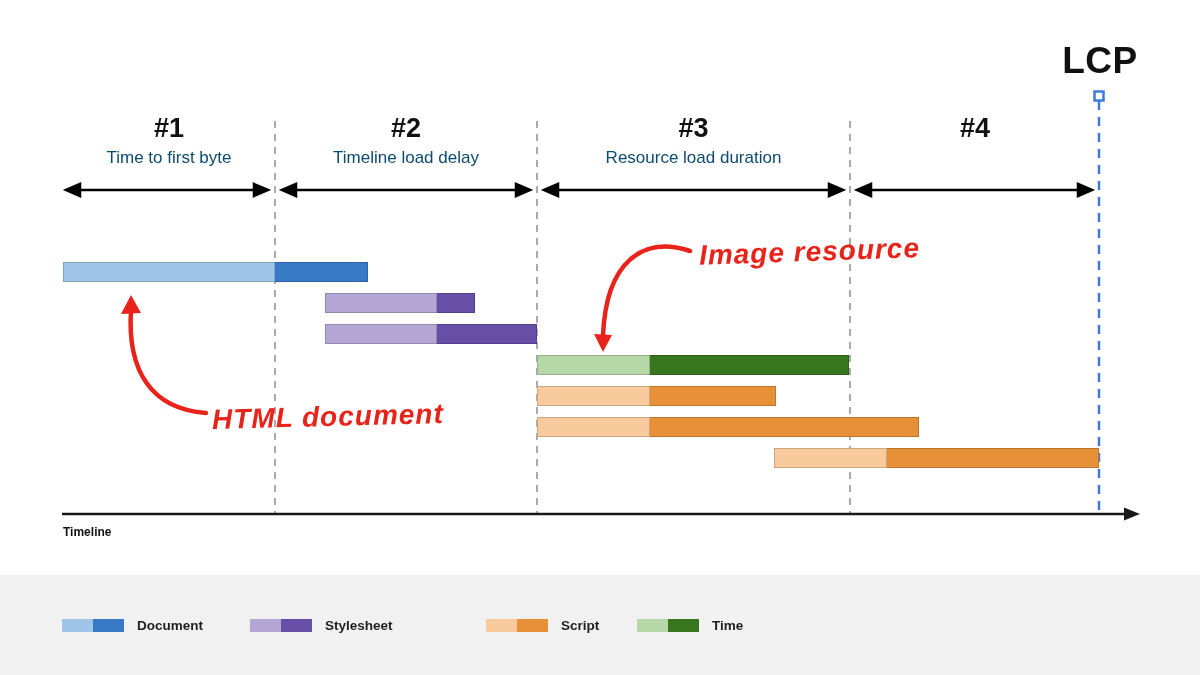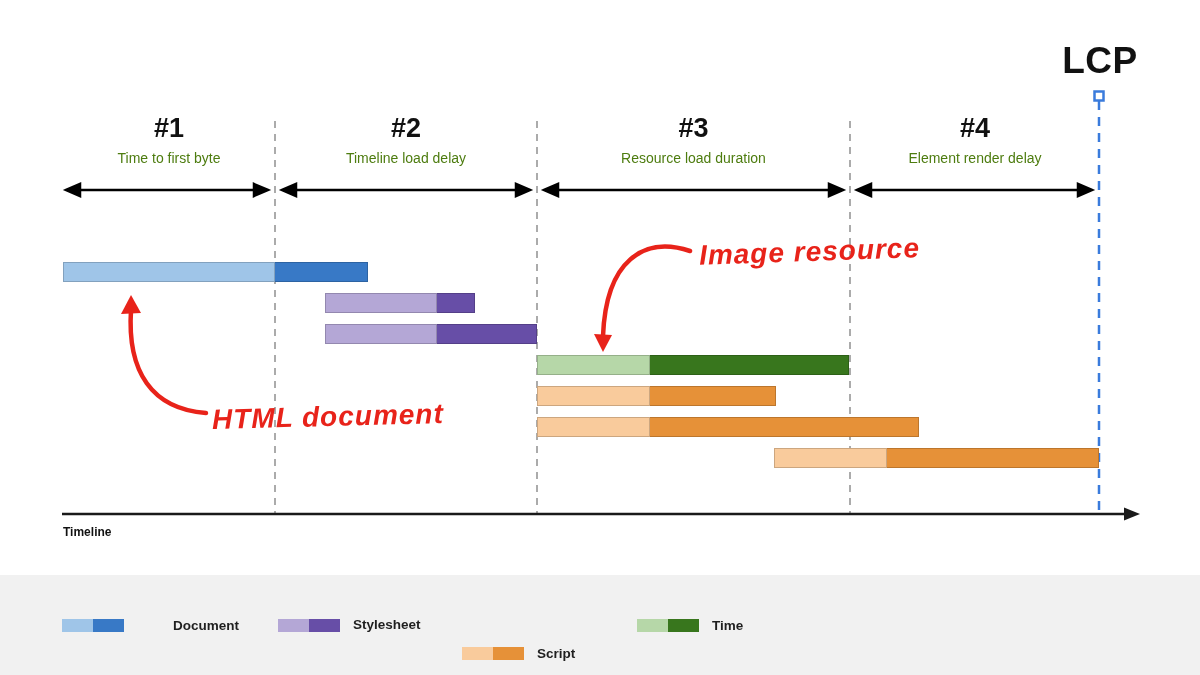--- a/index.html
+++ b/index.html
@@ -17,21 +17,21 @@
   
   .lcp-title {
     position:absolute; left:1040px; top:40px; width:120px;
     text-align:center; font-size:37px; font-weight:bold; letter-spacing:0.5px;
     color:#111; z-index:4;
   }
 
   
   .phase { position:absolute; top:112px; text-align:center; z-index:4; }
   .pnum   { font-size:27px; font-weight:bold; line-height:32px; color:#111; }
-  .plabel { font-size:14px; font-weight:400; line-height:22px; margin-top:3px; color:#4d7c0f; }
+  .plabel { font-size:17px; font-weight:400; line-height:22px; margin-top:3px; color:#0c4a6e; }
 
   
   .bar { position:absolute; height:20px; display:flex; }
   .seg { display:block; height:100%; box-sizing:border-box; border:1px solid rgba(0,0,0,0.18); }
   .seg + .seg { border-left:none; }
 
   
   .scribble {
     position:absolute; z-index:5;
     font-style:italic; font-weight:bold; font-size:28px; letter-spacing:1px;
@@ -143,44 +143,43 @@
   <div class="phase" style="left:275px; width:262px;">
     <div class="pnum">#2</div>
     <div class="plabel">Timeline load delay</div>
   </div>
   <div class="phase" style="left:537px; width:313px;">
     <div class="pnum">#3</div>
     <div class="plabel">Resource load duration</div>
   </div>
   <div class="phase" style="left:850px; width:250px;">
     <div class="pnum">#4</div>
-    <div class="plabel">Element render delay</div>
   </div>
 
   <div class="scribble a0" style="color: rgb(232, 35, 26);">HTML document</div>
   <div class="scribble a1" style="color: rgb(232, 35, 26);">Image resource</div>
 
   <div class="timeline-label">Timeline</div>
 
   <div class="legend-band" style="background: rgb(241, 241, 241);"></div>
-  <div class="legend-item" style="left:62px;gap:36px;">
+  <div class="legend-item" style="left:62px;">
     <span class="sw">
         <i class="sw-light" style="background: rgb(159, 197, 232);"></i>
         <i class="sw-dark" style="background: rgb(56, 121, 198);"></i>
       </span>
     <span class="legend-label">Document</span>
   </div>
-  <div class="legend-item" style="left:278px;align-items:flex-end;">
+  <div class="legend-item" style="left:250px;">
     <span class="sw">
         <i class="sw-light" style="background: rgb(180, 167, 214);"></i>
         <i class="sw-dark" style="background: rgb(103, 78, 167);"></i>
       </span>
     <span class="legend-label">Stylesheet</span>
   </div>
-  <div class="legend-item" style="left:462px;margin-top:28px;">
+  <div class="legend-item" style="left:486px;">
     <span class="sw">
         <i class="sw-light" style="background: rgb(249, 203, 156);"></i>
         <i class="sw-dark" style="background: rgb(230, 145, 56);"></i>
       </span>
     <span class="legend-label">Script</span>
   </div>
   <div class="legend-item" style="left:637px;">
     <span class="sw">
         <i class="sw-light" style="background: rgb(182, 215, 168);"></i>
         <i class="sw-dark" style="background: rgb(56, 118, 29);"></i>

